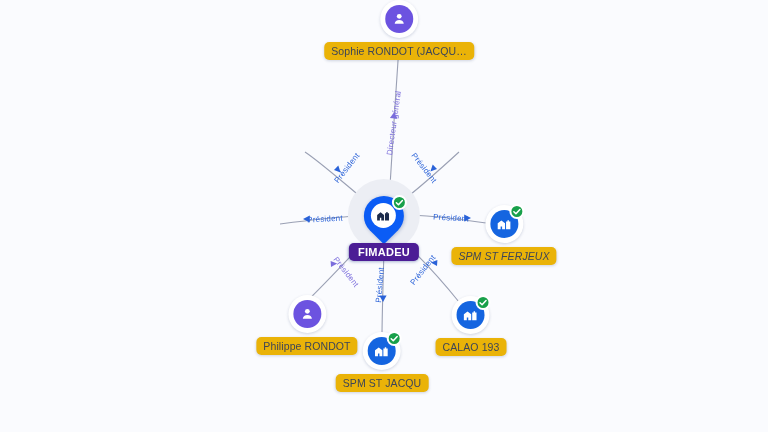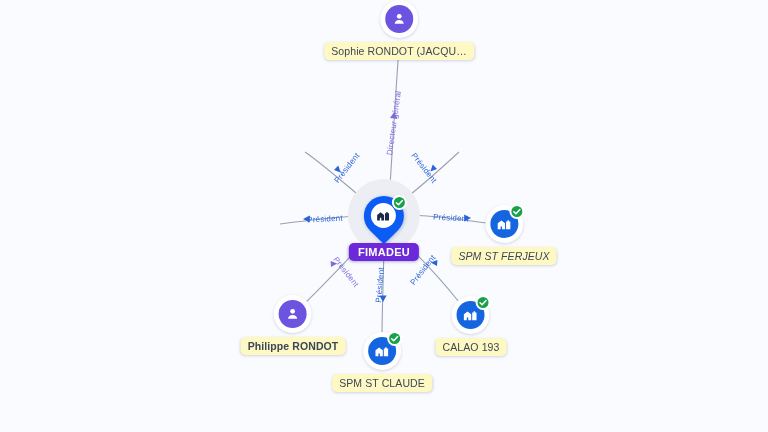--- a/index.html
+++ b/index.html
@@ -63,21 +63,21 @@
     border-radius: 50%;
     background: #18a04a;
     border: 2px solid #ffffff;
     box-sizing: border-box;
     display: flex;
     align-items: center;
     justify-content: center;
   }
   .node-label {
     margin-top: 4px;
-    background: #fef9c3;
+    background: #eab308;
     border-radius: 5px;
     padding: 3px 7px;
     font-size: 10.5px;
     color: #3d4558;
     white-space: nowrap;
     box-shadow: 0 1px 3px rgba(40,60,110,0.20);
     letter-spacing: .1px;
   }
 
   
@@ -138,21 +138,21 @@
     border: 2px solid #ffffff;
     box-sizing: border-box;
     display: flex;
     align-items: center;
     justify-content: center;
     z-index: 3;
   }
   .center-label {
     position: relative;
     margin-top: -4px;
-    background: #6d28d9;
+    background: #4c1d95;
     color: #ffffff;
     border-radius: 5px;
     padding: 3px 9px;
     font-size: 11px;
     font-weight: bold;
     letter-spacing: .3px;
     white-space: nowrap;
     box-shadow: 0 1px 3px rgba(20,50,130,.35);
   }
 
@@ -231,21 +231,21 @@
       </div>
       <div class="badge">
         <svg width="9" height="9" viewBox="0 0 24 24" fill="none" stroke="#ffffff" stroke-width="4" stroke-linecap="round" stroke-linejoin="round">
             <path d="M4 12.6 L9.5 18 L20 6.5"></path>
           </svg>
       </div>
     </div>
     <div class="node-label">SPM ST FERJEUX</div>
   </div>
 
-  <div class="node node-person" style="left:293px; top:325px;font-weight:bold;">
+  <div class="node node-person" style="left:307px; top:325px;">
     <div class="node-glyph">
       <div class="disc">
         <svg width="16" height="16" viewBox="0 0 24 24" fill="#ffffff">
             <circle cx="12" cy="8" r="3.6"></circle>
             <path d="M5.2 19c0-3.6 3.1-5.6 6.8-5.6S18.8 15.4 18.8 19z"></path>
           </svg>
       </div>
     </div>
     <div class="node-label">Philippe RONDOT</div>
   </div>
@@ -274,21 +274,21 @@
             <path d="M2 20V11l5.5-4.2L13 11v9H8.6v-4.3H6.4V20z"></path>
             <path d="M14.5 20V8.4h2.1V6.2h2.2v2.2H21V20z"></path>
           </svg>
       </div>
       <div class="badge">
         <svg width="9" height="9" viewBox="0 0 24 24" fill="none" stroke="#ffffff" stroke-width="4" stroke-linecap="round" stroke-linejoin="round">
             <path d="M4 12.6 L9.5 18 L20 6.5"></path>
           </svg>
       </div>
     </div>
-    <div class="node-label">SPM ST CLAUDE</div>
+    <div class="node-label">SPM ST JACQU</div>
   </div>
 
   <div id="node-center" style="left:384px; top:228px;">
     <div class="center-halo"></div>
     <div class="pin-wrap">
       <div class="pin"></div>
       <div class="pin-inner">
         <svg width="15" height="15" viewBox="0 0 24 24" fill="#1b2a4a">
             <path d="M2 20V11l5.5-4.2L13 11v9H8.6v-4.3H6.4V20z"></path>
             <path d="M14.5 20V8.4h2.1V6.2h2.2v2.2H21V20z"></path>

